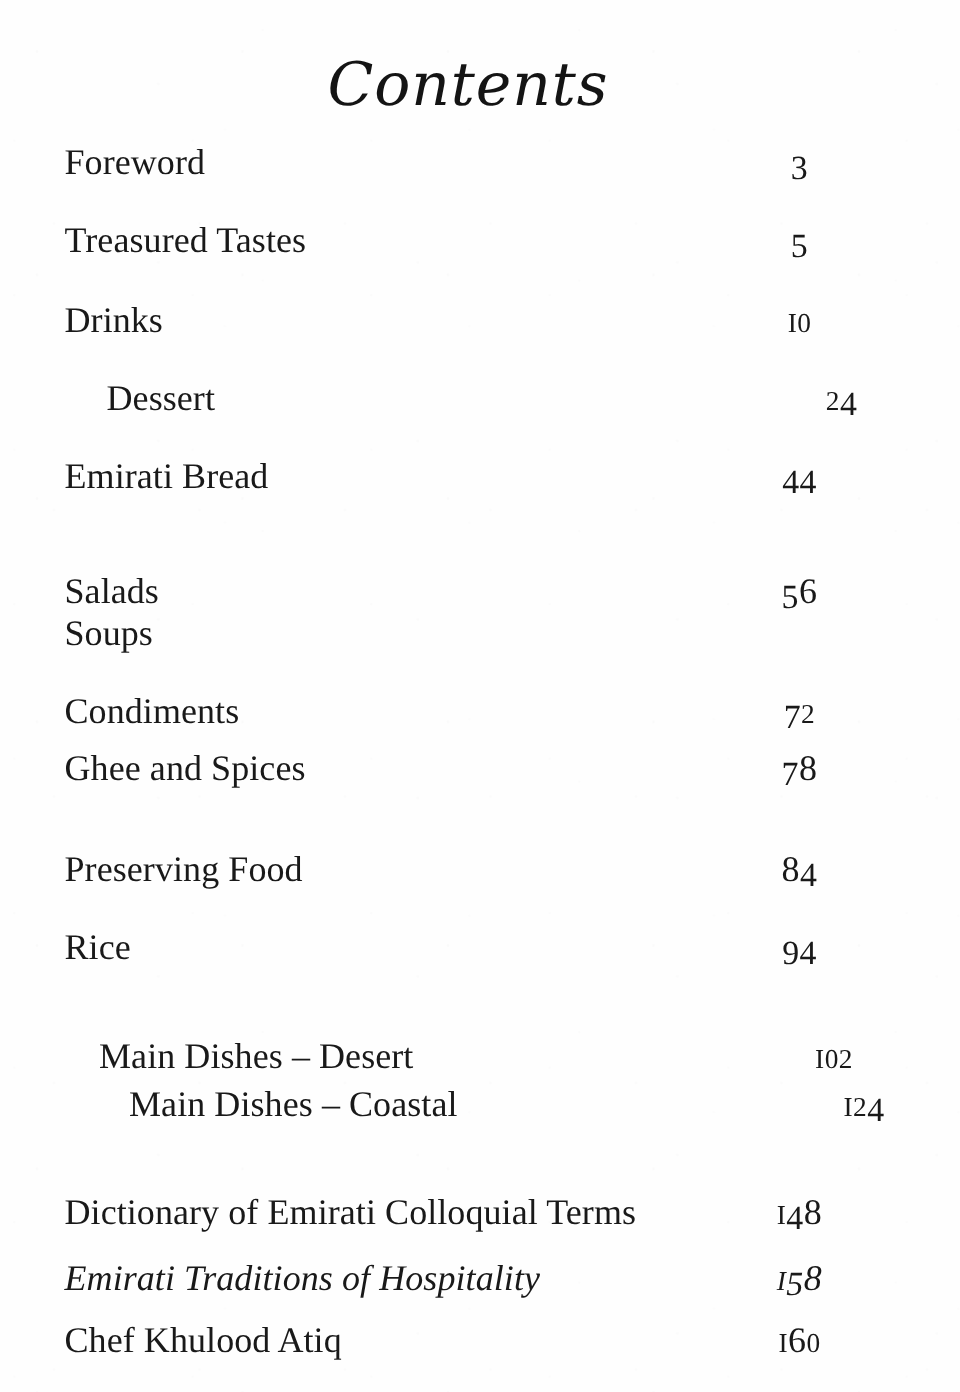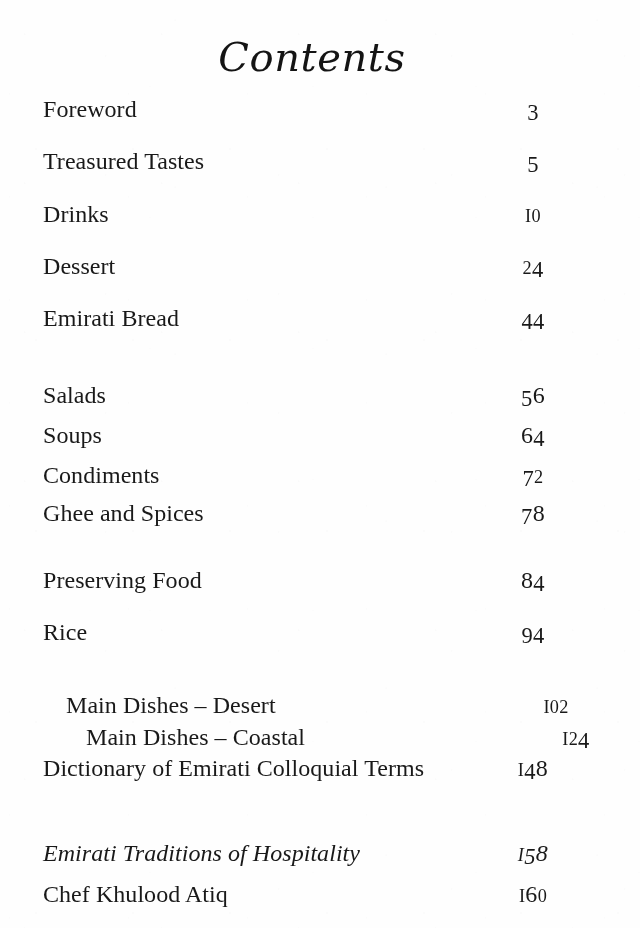--- a/index.html
+++ b/index.html
@@ -133,35 +133,34 @@
         <span class="toc-page"><span class="osf"><span class="d d-3">3</span></span></span>
       </div>
       <div class="toc-row" style="top: 144.33px;">
         <span class="toc-label">Treasured Tastes</span>
         <span class="toc-page"><span class="osf"><span class="d d-5">5</span></span></span>
       </div>
       <div class="toc-row" style="top: 196.66px;">
         <span class="toc-label">Drinks</span>
         <span class="toc-page"><span class="osf"><span class="d d-1">I</span><span class="d d-0">0</span></span></span>
       </div>
-      <div class="toc-row" style="top: 248.99px;">
+      <div class="toc-row" style="top: 248.99px; margin-left: 28px;">
         <span class="toc-label">Dessert</span>
         <span class="toc-page"><span class="osf"><span class="d d-2">2</span><span class="d d-4">4</span></span></span>
       </div>
       <div class="toc-row" style="top: 301.32px;">
         <span class="toc-label">Emirati Bread</span>
         <span class="toc-page"><span class="osf"><span class="d d-4">4</span><span class="d d-4">4</span></span></span>
       </div>
       <div class="toc-row" style="top: 353.65px; margin-top: 24px;">
         <span class="toc-label">Salads</span>
         <span class="toc-page"><span class="osf"><span class="d d-5">5</span><span class="d d-6">6</span></span></span>
       </div>
-      <div class="toc-row" style="top: 405.98px; margin-top: 12px;">
+      <div class="toc-row" style="top: 405.98px;">
         <span class="toc-label">Soups</span>
-        <span class="toc-page"><span class="osf"><span class="d d-6">6</span><span class="d d-4">4</span></span></span>
       </div>
       <div class="toc-row" style="top: 458.31px;">
         <span class="toc-label">Condiments</span>
         <span class="toc-page"><span class="osf"><span class="d d-7">7</span><span class="d d-2">2</span></span></span>
       </div>
       <div class="toc-row" style="top: 496px;">
         <span class="toc-label">Ghee and Spices</span>
         <span class="toc-page"><span class="osf"><span class="d d-7">7</span><span class="d d-8">8</span></span></span>
       </div>
       <div class="toc-row" style="top: 562.97px; text-decoration: underline;">
@@ -173,21 +172,21 @@
         <span class="toc-page"><span class="osf"><span class="d d-9">9</span><span class="d d-4">4</span></span></span>
       </div>
       <div class="toc-row" style="top: 688px; margin-left: 23px;">
         <span class="toc-label">Main Dishes – Desert</span>
         <span class="toc-page"><span class="osf"><span class="d d-1">I</span><span class="d d-0">0</span><span class="d d-2">2</span></span></span>
       </div>
       <div class="toc-row" style="top: 719.96px; margin-left: 43px;">
         <span class="toc-label">Main Dishes – Coastal</span>
         <span class="toc-page"><span class="osf"><span class="d d-1">I</span><span class="d d-2">2</span><span class="d d-4">4</span></span></span>
       </div>
-      <div class="toc-row" style="top: 751px;">
+      <div class="toc-row" style="top: 792px;">
         <span class="toc-label">Dictionary of Emirati Colloquial Terms</span>
         <span class="toc-page"><span class="osf"><span class="d d-1">I</span><span class="d d-4">4</span><span class="d d-8">8</span></span></span>
       </div>
       <div class="toc-row" style="top: 836px; font-style: italic;">
         <span class="toc-label">Emirati Traditions of Hospitality</span>
         <span class="toc-page"><span class="osf"><span class="d d-1">I</span><span class="d d-5">5</span><span class="d d-8">8</span></span></span>
       </div>
       <div class="toc-row" style="top: 876.95px;">
         <span class="toc-label">Chef Khulood Atiq</span>
         <span class="toc-page"><span class="osf"><span class="d d-1">I</span><span class="d d-6">6</span><span class="d d-0">0</span></span></span>

